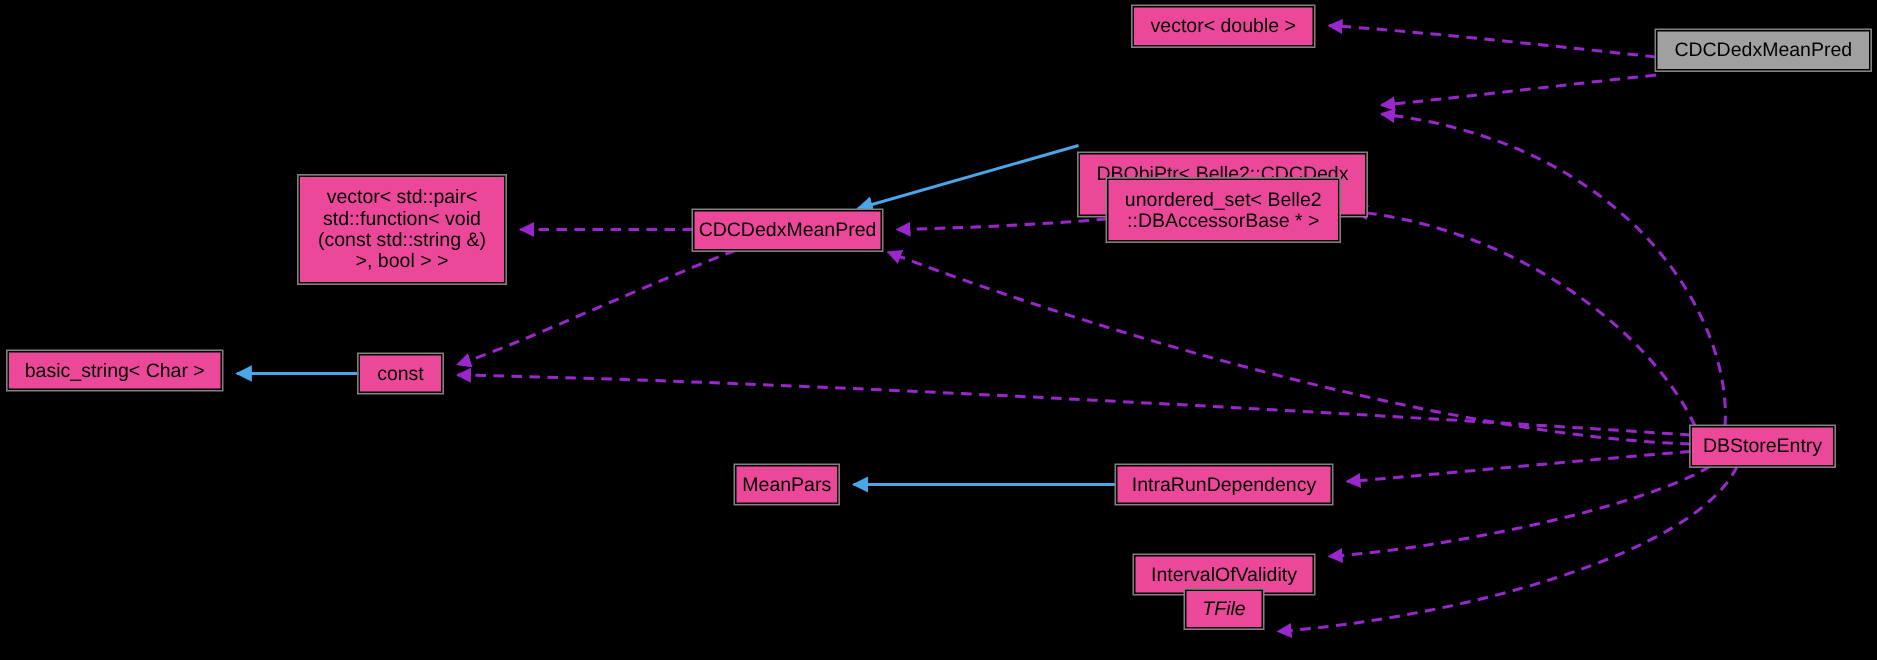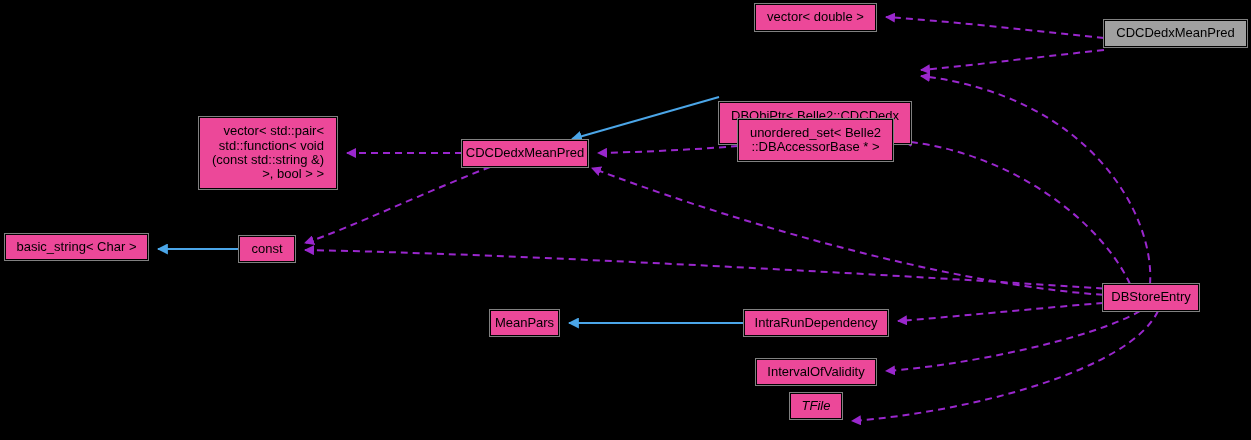--- a/index.html
+++ b/index.html
@@ -78,28 +78,28 @@
         <path d="M 1140 311 C 1090 340 960 366 886 371" fill="none" stroke="#9a27cd" stroke-width="2" stroke-dasharray="7,5" marker-end="url(#arrow-usage)"></path>
         <path d="M 1158 311 C 1130 370 970 412 852 421" fill="none" stroke="#9a27cd" stroke-width="2" stroke-dasharray="7,5" marker-end="url(#arrow-usage)"></path>
         <path d="M 239 249 L 158 249" fill="none" stroke="#4ba6e8" stroke-width="2" marker-end="url(#arrow-inherit)"></path>
       </g>
   </svg>
   <div id="nodes-layer">
       <div class="node-box" style="left: 755px; top: 4px; width: 121px; height: 27px;"><span class="node-label">vector&lt; double &gt;</span></div>
       <div class="node-box highlight" style="left: 1104px; top: 20px; width: 143px; height: 27px;"><span class="node-label">CDCDedxMeanPred</span></div>
       <div class="node-box" style="left: 719px; top: 54px; width: 192px; height: 42px; margin-top: 48px;"><span class="node-label">DBObjPtr&lt; Belle2::CDCDedx
 MeanPars &gt;</span></div>
-      <div class="node-box" style="left: 199px; top: 117px; width: 138px; height: 72px; text-align: right;"><span class="node-label">vector&lt; std::pair&lt;
+      <div class="node-box" style="left: 199px; top: 117px; width: 138px; height: 72px;"><span class="node-label">vector&lt; std::pair&lt;
 std::function&lt; void
 (const std::string &amp;)
 &gt;, bool &gt; &gt;</span></div>
       <div class="node-box" style="left: 738px; top: 119px; width: 155px; height: 42px;"><span class="node-label">unordered_set&lt; Belle2
 ::DBAccessorBase * &gt;</span></div>
       <div class="node-box" style="left: 462px; top: 140px; width: 126px; height: 27px;"><span class="node-label">CDCDedxMeanPred</span></div>
       <div class="node-box" style="left: 5px; top: 234px; width: 143px; height: 26px;"><span class="node-label">basic_string&lt; Char &gt;</span></div>
       <div class="node-box" style="left: 239px; top: 236px; width: 56px; height: 26px;"><span class="node-label">const</span></div>
-      <div class="node-box" style="left: 1103px; top: 284px; width: 96px; height: 27px; align-items: center;"><span class="node-label">DBStoreEntry</span></div>
+      <div class="node-box" style="left: 1127px; top: 284px; width: 96px; height: 27px; align-items: center;"><span class="node-label">DBStoreEntry</span></div>
       <div class="node-box" style="left: 490px; top: 310px; width: 69px; height: 26px;"><span class="node-label">MeanPars</span></div>
       <div class="node-box" style="left: 744px; top: 310px; width: 144px; height: 26px;"><span class="node-label">IntraRunDependency</span></div>
-      <div class="node-box" style="left: 756px; top: 359px; width: 120px; height: 26px;"><span class="node-label">IntervalOfValidity</span></div>
+      <div class="node-box" style="left: 756px; top: 370px; width: 120px; height: 26px;"><span class="node-label">IntervalOfValidity</span></div>
       <div class="node-box" style="left: 790px; top: 393px; width: 52px; height: 26px; font-style: italic;"><span class="node-label">TFile</span></div>
     </div>
 </div>
 
 </body></html>

